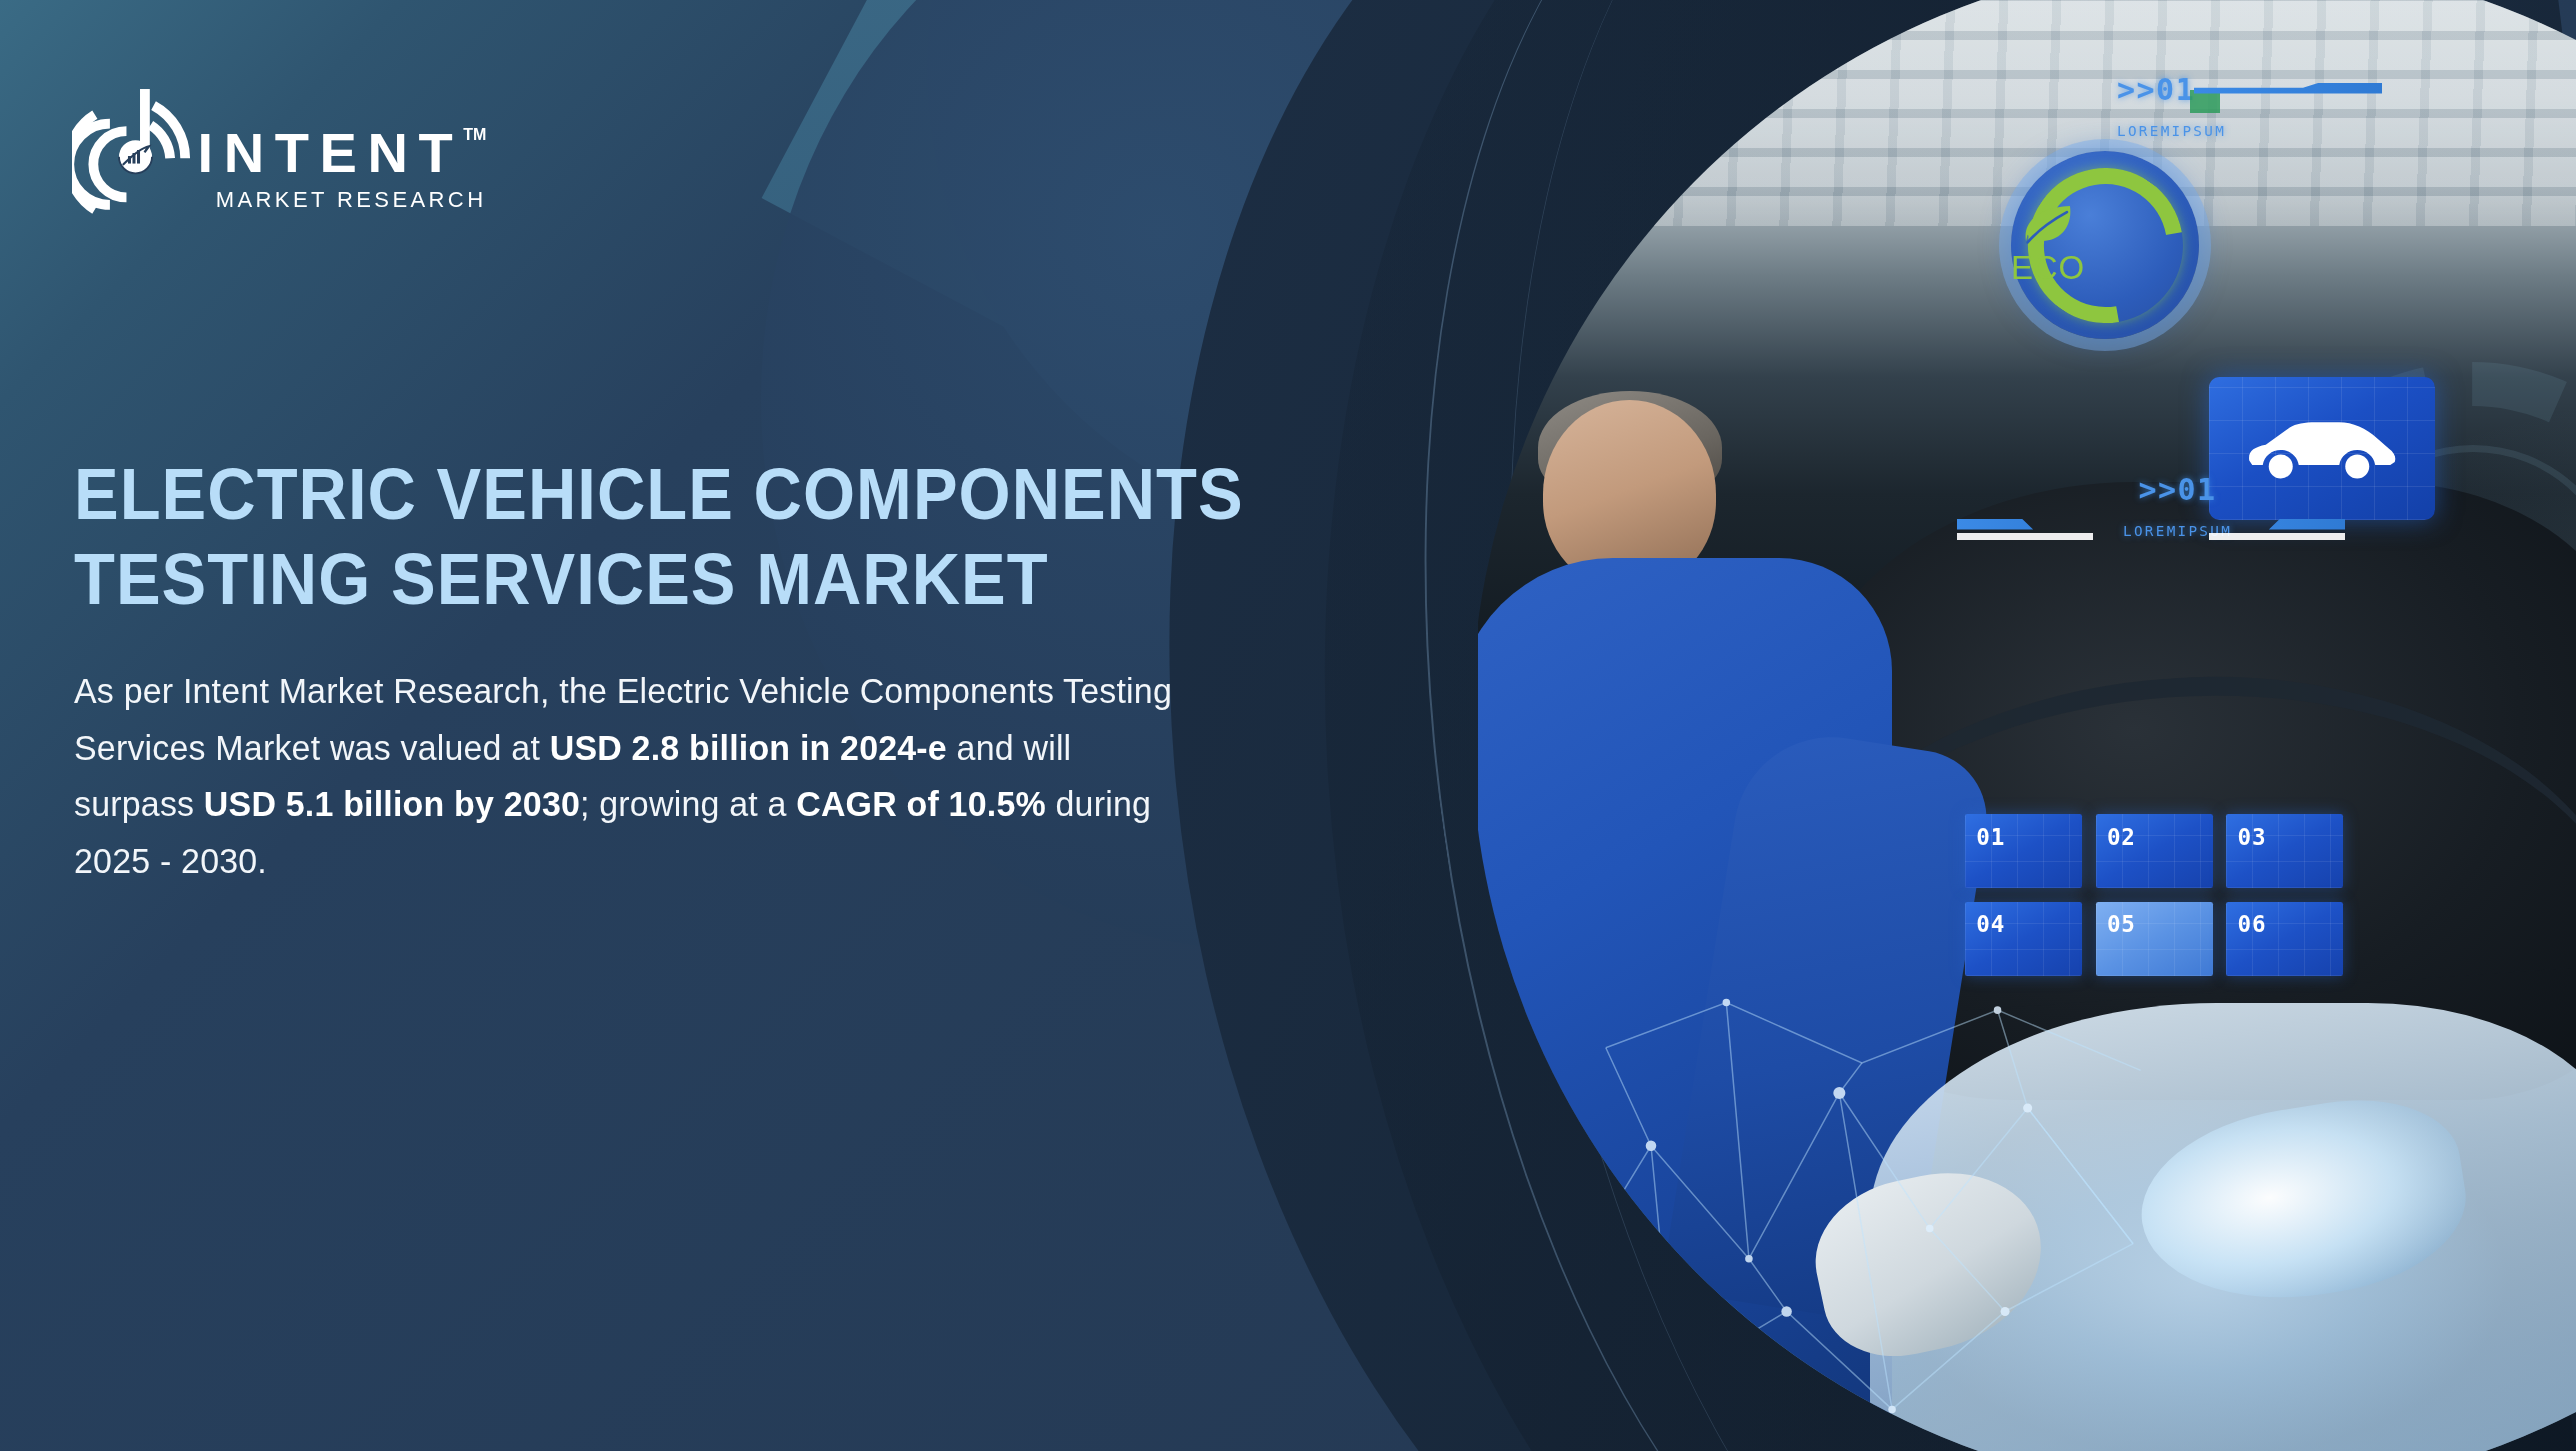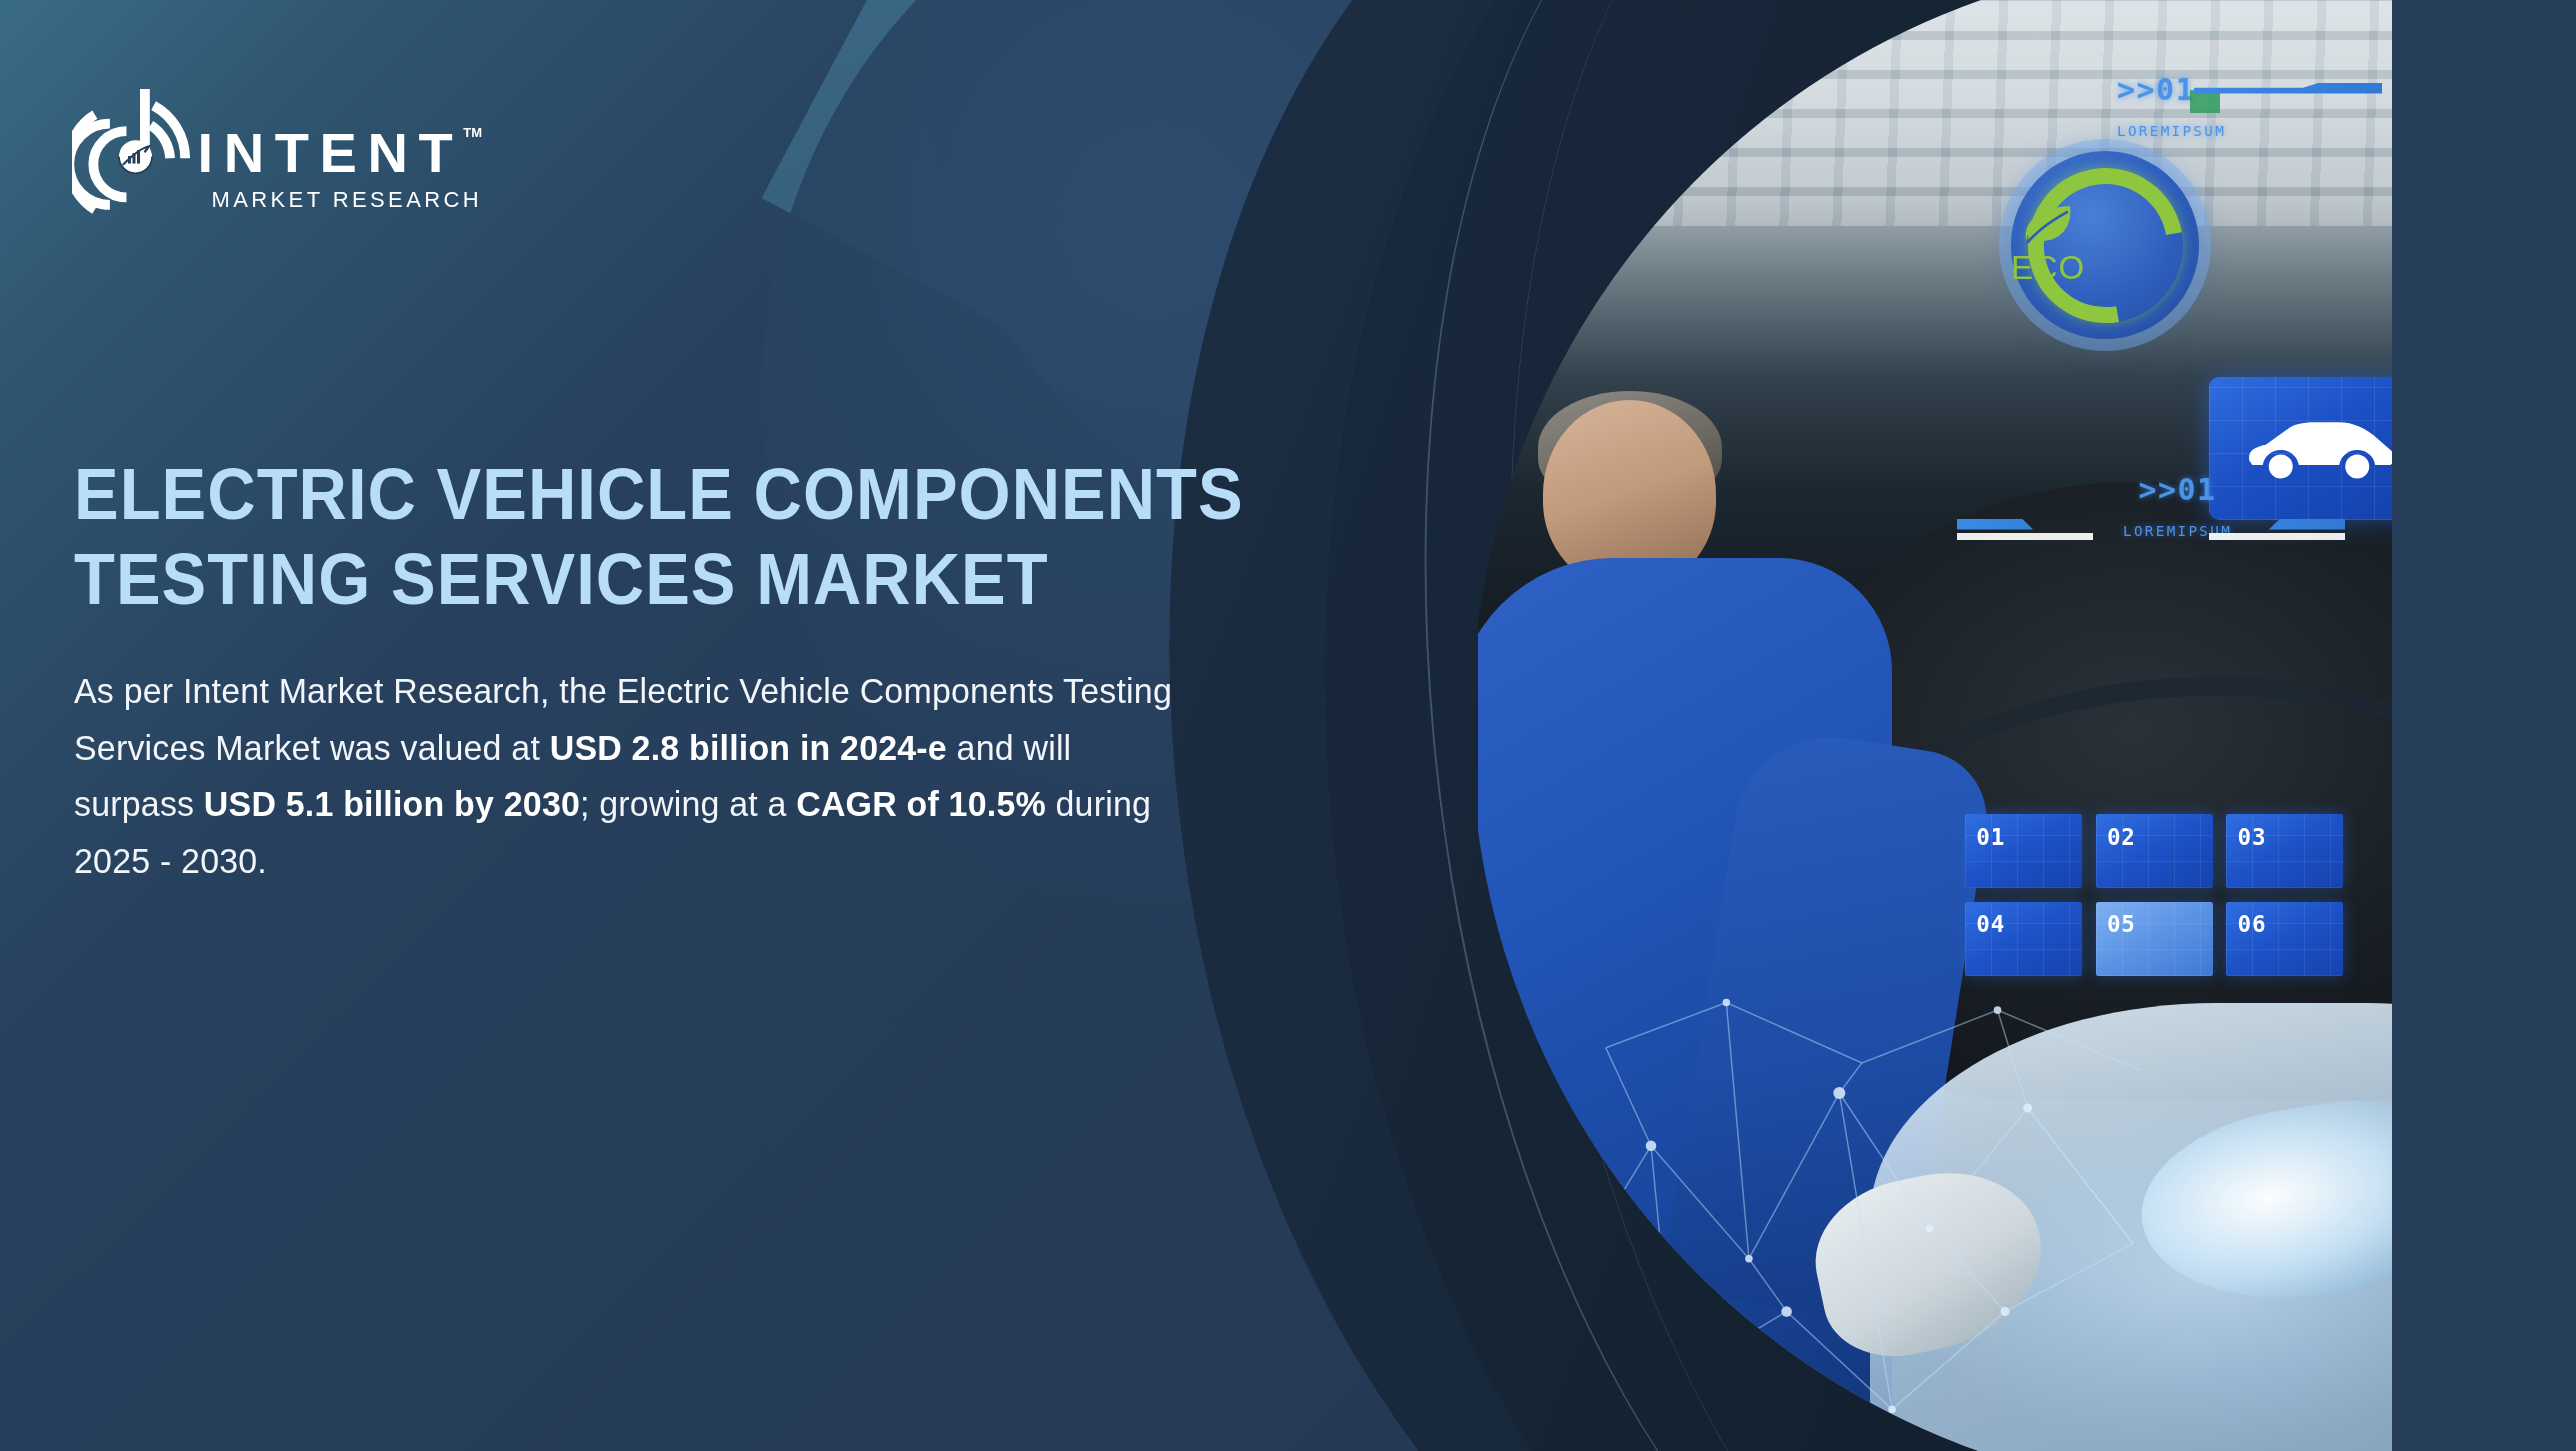--- a/index.html
+++ b/index.html
@@ -4,21 +4,21 @@
 <style>
   * { margin:0; padding:0; box-sizing:border-box; }
   html,body { width:2576px; height:1452px; overflow:hidden; }
   body {
     font-family:"Liberation Sans", sans-serif;
     background:#273f5b;
     position:relative;
   }
   #banner {
     position:absolute; inset:0;
-    width:2392px; height:1452px;
+    width:2576px; height:1452px;
     overflow:hidden;
     background:
       linear-gradient(135deg,#3a6b85 0%, #2f5570 10%, #27405d 28%, #24395473 55%, #233650 100%);
   }
 
   
   .bg-wedge-teal{
     position:absolute; top:-317px; left:890px;
     width:1131px; height:829px;
     background:linear-gradient(160deg,#4d7f99 0%, #3d6d8a 45%, #335f7d 100%);
@@ -307,21 +307,21 @@
     display:flex; align-items:flex-end; gap:0;
   }
   .logo-mark{ width:130px; height:134px; flex:0 0 auto; }
   .logo-words{ margin-left:-4.5px; margin-bottom:4.5px;text-align:right; }
   .logo-intent{
     display:flex; align-items:flex-start;
     color:#ffffff; font-size:56px; font-weight:700;
     letter-spacing:10.6px; line-height:.96;
     font-family:"Liberation Sans", sans-serif;
   }
-  .logo-tm{ font-size:13px; font-weight:700; letter-spacing:0; margin-top:1.5px; }
+  .logo-tm{ font-size:16px; font-weight:700; letter-spacing:0; margin-top:1.5px; }
   .logo-sub{
     color:#ffffff; font-size:22px; font-weight:400;
     letter-spacing:3.4px; margin-top:6.8px; margin-left:3px;
     font-family:"Liberation Sans", sans-serif;
   }
 
   .headline{
     position:absolute; left:74px; top:452px;
     width:1432px;
     color:#b8ddf8;

